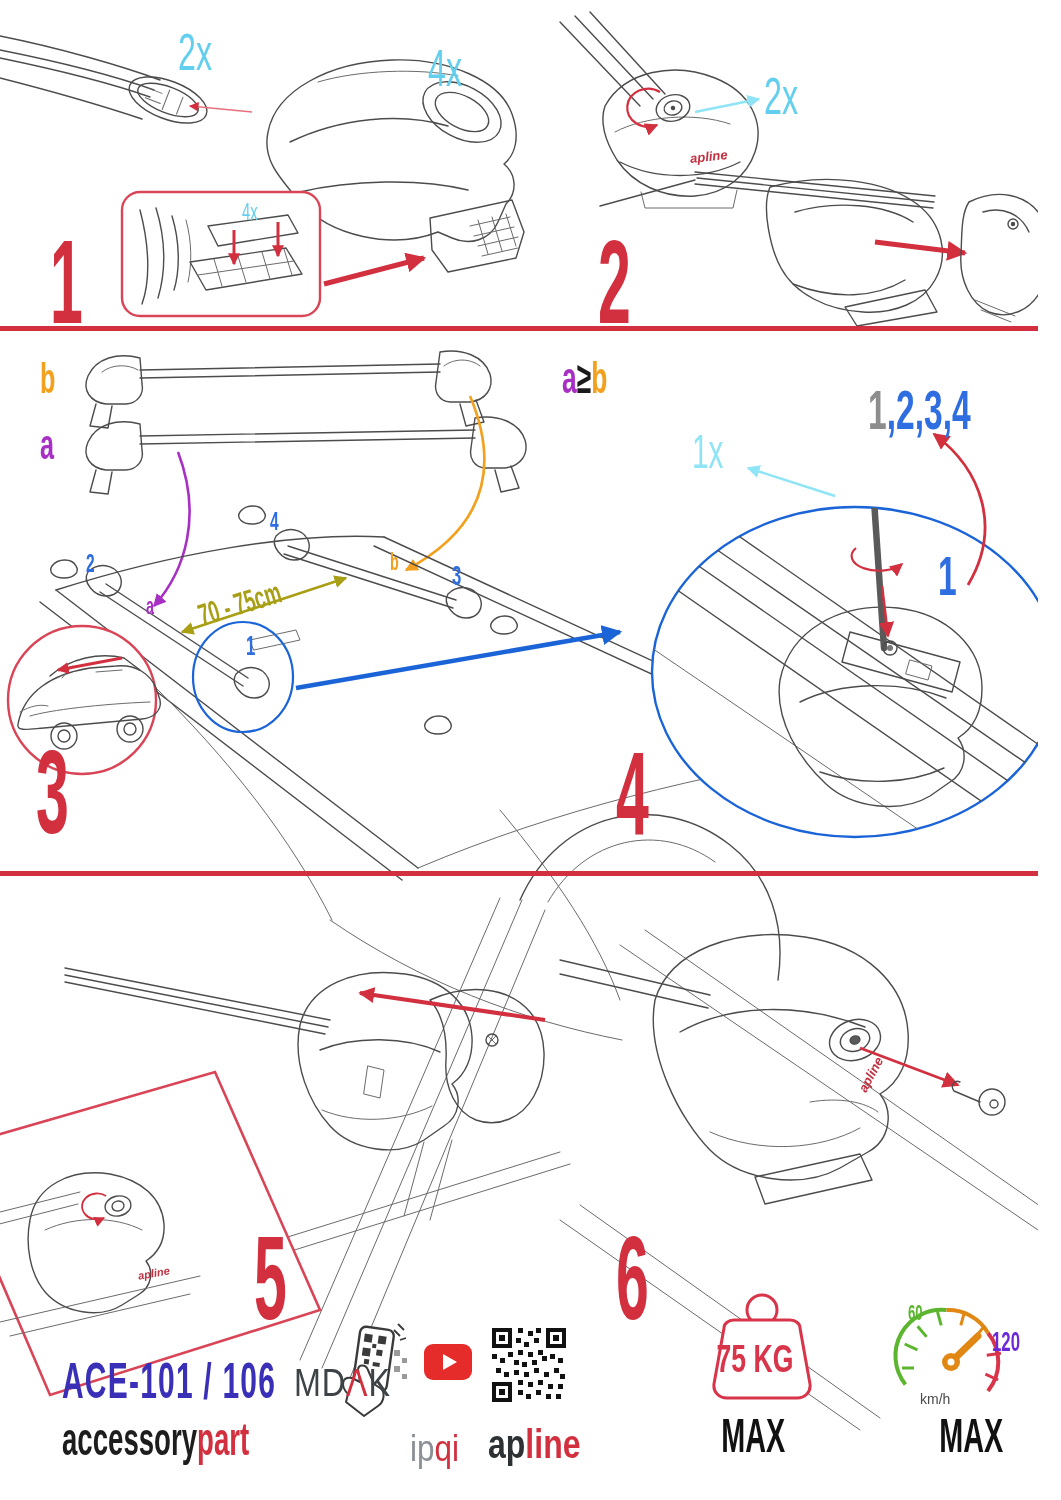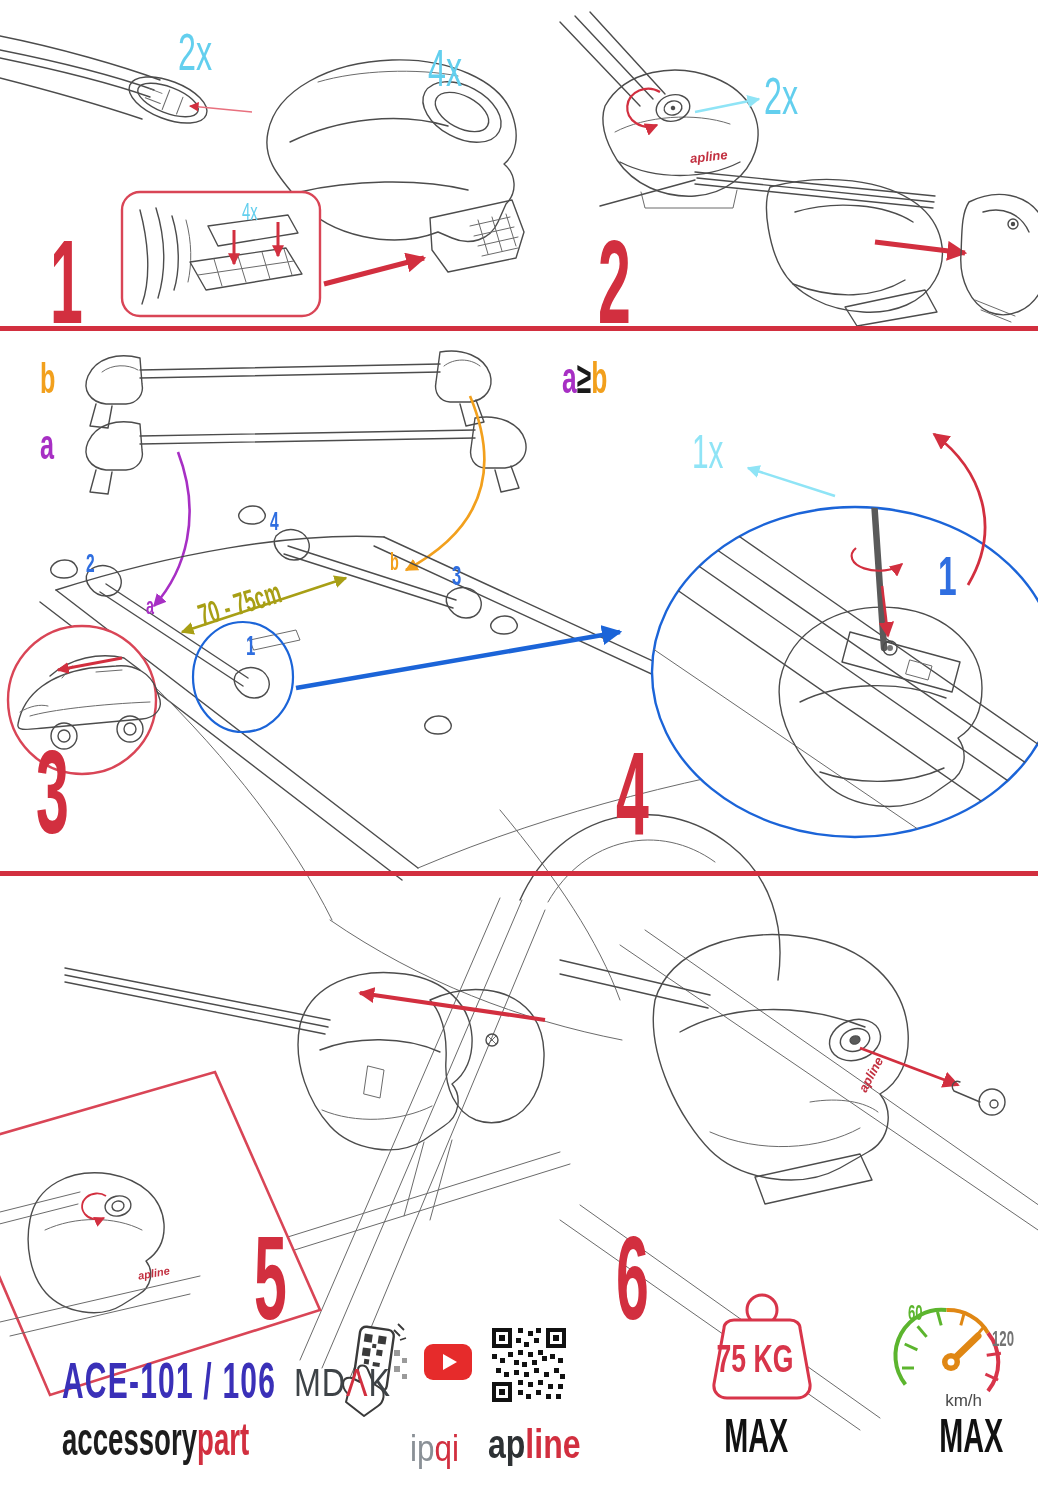--- a/index.html
+++ b/index.html
@@ -9,21 +9,21 @@
   .lbl{position:absolute;white-space:nowrap;line-height:1}
   .cnd{display:inline-block;transform:scaleX(.6);transform-origin:0 0;font-weight:700;white-space:nowrap}
   .cndC{display:inline-block;transform:scaleX(.6);transform-origin:50% 0;font-weight:700;white-space:nowrap}
   .stepnum{font-size:118px;line-height:.76;font-weight:700;color:#d22f3f;
            transform:scaleX(.5);transform-origin:0 0;display:inline-block}
   .qty{color:#63cfee;font-weight:400;transform:scaleX(.62);transform-origin:0 0;display:inline-block}
   .divider{position:absolute;left:0;width:1061px;height:5px;background:#d22f3f}
   .art{stroke:#4c4c4c;stroke-width:1.4;fill:none;stroke-linecap:round;stroke-linejoin:round}
   .artThin{stroke:#6b6b6b;stroke-width:1;fill:none;stroke-linecap:round;stroke-linejoin:round}
   svg{position:absolute;overflow:visible}
-  .center{text-align:right}
+  .center{text-align:left}
 </style>
 </head>
 <body>
 
 <div id="page">
 
   <svg width="0" height="0">
     <defs>
       <marker id="mh-red" viewBox="0 0 9 9" refX="8" refY="4.5" markerWidth="6" markerHeight="6" orient="auto-start-reverse">
           <path d="M0,0L9,4.5L0,9Z" fill="#d22f3f"></path>
@@ -241,20 +241,23 @@
       <path d="M226,168 A26,14 0 1 0 272,184" stroke="#d22f3f" stroke-width="2.2" fill="none" marker-end="url(#mh-red)"></path>
       <line x1="252" y1="206" x2="258" y2="256" stroke="#d22f3f" stroke-width="2.6" marker-end="url(#mh-red)"></line>
       <circle cx="260" cy="268" r="7" class="art"></circle>
       <circle cx="260" cy="268" r="3" fill="#777777"></circle>
     </g>
     <line x1="205" y1="116" x2="118" y2="88" stroke="#8fe4f6" stroke-width="2.6" marker-end="url(#mh-cyan)"></line>
     <path d="M338,205 C372,148 352,90 304,54" stroke="#d22f3f" stroke-width="2.8" fill="none" marker-end="url(#mh-red)"></path>
   </svg>
   <div class="lbl" style="left:562px;top:356px;font-size:44px">
     <span class="cnd"><span style="color:#a72fc4">a</span><span style="color:#1a1a1a">≥</span><span style="color:#f2a01d">b</span></span>
+  </div>
+  <div class="lbl" style="left:868px;top:382px;font-size:56px">
+    <span class="cnd"><span style="color:#8d8d8d">1</span><span style="color:#2f6ee0">,2,3,4</span></span>
   </div>
   <div class="lbl" style="left:692px;top:428px;font-size:48px"><span class="qty" style="color:#8fe4f6">1x</span></div>
   <div class="lbl" style="left:938px;top:548px;font-size:56px;color:#2f6ee0"><span class="cnd">1</span></div>
   <div class="lbl" style="left:616px;top:750px"><span class="stepnum">4</span></div>
 
   <div class="divider" style="top:871px"></div>
 
   <svg class="abs" style="left:0;top:890px" width="660" height="530" viewBox="0 0 660 530">
     <g class="art">
       <path d="M500,8 L300,470 M522,10 L322,478 M545,20 L345,500" class="artThin"></path>
@@ -434,17 +437,17 @@
       <path d="M96.7,57.3 L110.9,55.2" stroke="#d8354a"></path>
       <path d="M95.4,76.1 L108.1,82" stroke="#d8354a"></path>
     </g>
     <g>
       <path d="M61,64 L88,38" stroke="#e08714" stroke-width="7" stroke-linecap="round"></path>
       <circle cx="61" cy="64" r="9" fill="#e08714"></circle>
       <circle cx="61" cy="64" r="3.5" fill="#ffffff"></circle>
     </g>
   </svg>
   <div class="lbl" style="left:908px;top:1302px;font-size:22px;color:#5cb52e"><span class="cnd">60</span></div>
-  <div class="lbl" style="left:992px;top:1328px;font-size:22px;color:#737373"><span class="cnd">120</span></div>
-  <div class="lbl center" style="left:920px;top:1392px;width:62px;font-size:17px;color:#4a4a4a"><span>km/h</span></div>
+  <div class="lbl" style="left:992px;top:1328px;font-size:28px;color:#6d28d9"><span class="cnd">120</span></div>
+  <div class="lbl center" style="left:920px;top:1392px;width:62px;font-size:14px;color:#4a4a4a"><span>km/h</span></div>
   <div class="lbl center" style="left:918px;top:1412px;width:66px;font-size:48px;color:#111111"><span class="cndC">MAX</span></div>
 
 </div>
 
 </body></html>

